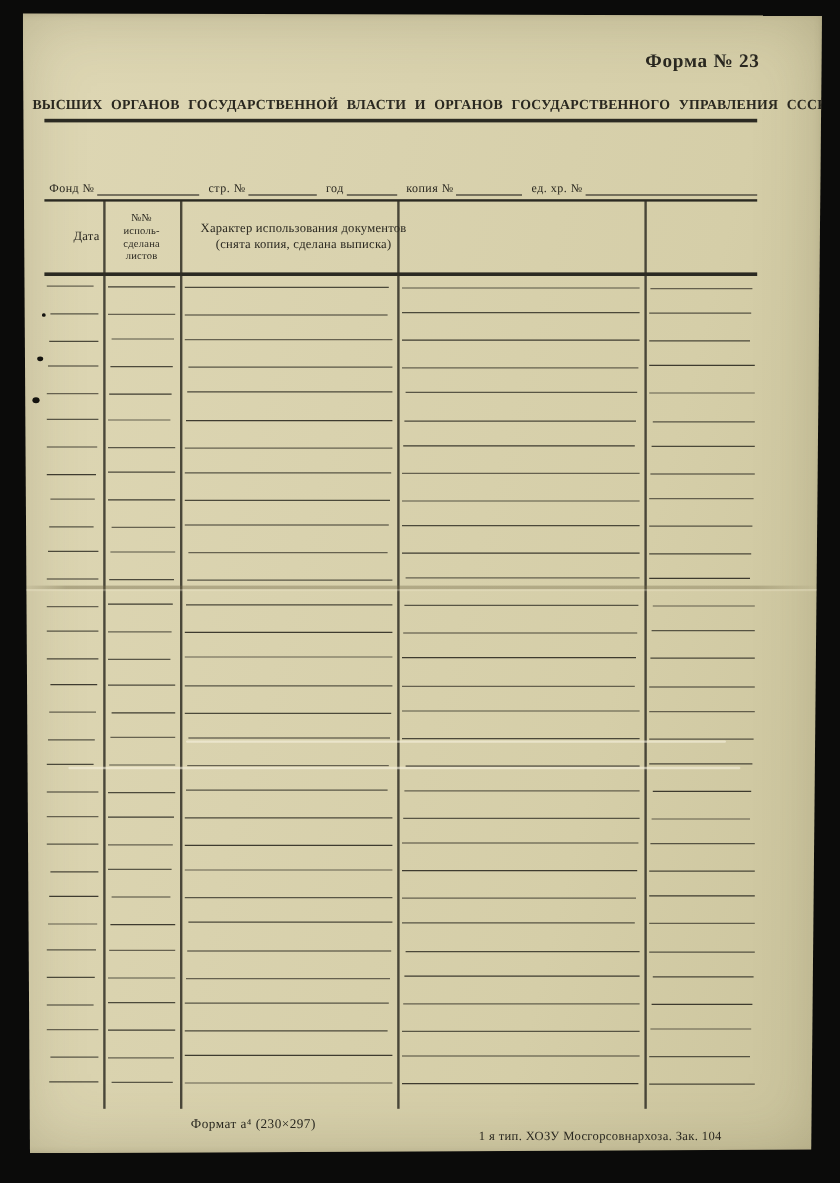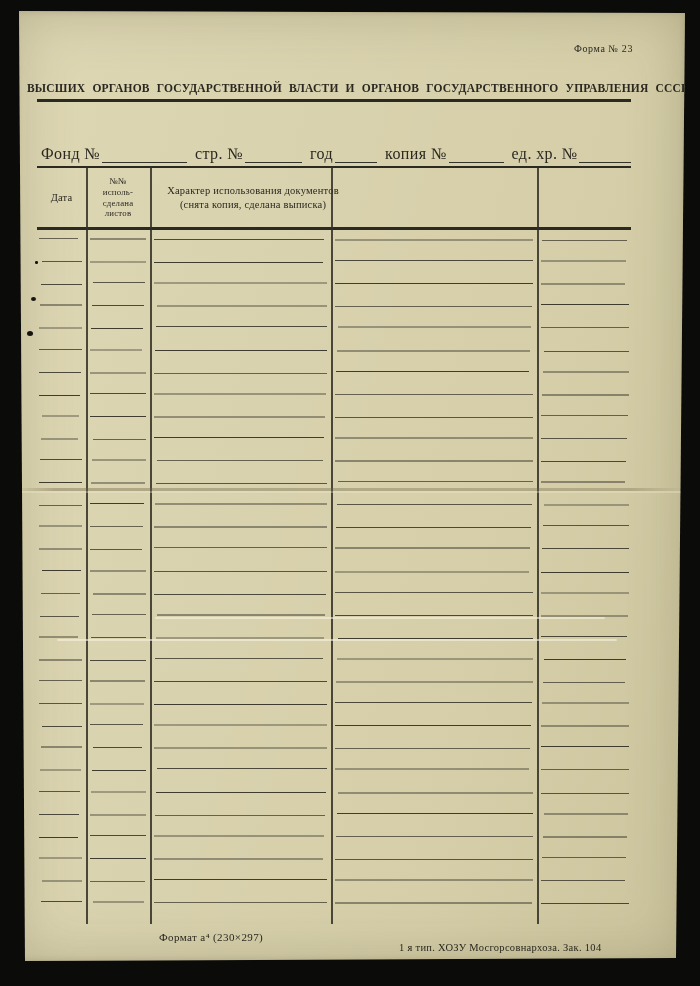--- a/index.html
+++ b/index.html
@@ -12,21 +12,21 @@
   .paper{
     position:absolute;left:15px;top:11px;width:670px;height:950px;
     background:
       linear-gradient(104deg,#ded7b4 0%,#d9d2ae 38%,#d5cea8 70%,#cbc49d 100%);
     clip-path:polygon(4px 0px,670px 2px,661px 947px,10px 950px);
     box-shadow:inset 0 0 55px rgba(95,85,55,.28), inset 0 0 6px rgba(95,85,55,.25);
     color:#2a2820;
   }
   
   .form-number{
-    position:absolute;top:32px;right:52px;font-size:10px;font-weight:400;
+    position:absolute;top:32px;right:52px;font-size:16px;font-weight:700;
     letter-spacing:.6px;white-space:nowrap;
   }
   .lh1{
     position:absolute;left:22px;top:49px;width:594px;text-align:center;
     font-size:13.5px;font-weight:700;letter-spacing:.6px;word-spacing:6px;white-space:nowrap;
   }
   .lh2{
     position:absolute;left:12px;top:71px;width:614px;text-align:center;
     font-size:11.5px;font-weight:700;letter-spacing:.2px;word-spacing:4px;white-space:nowrap;
   }
@@ -34,34 +34,34 @@
   .rule-letterhead{top:88px;height:3px;}
   .rule-tabletop{top:155px;height:2px;}
   .rule-theadbottom{top:216px;height:2.5px;}
   
   .title{
     position:absolute;left:22px;top:103px;width:594px;text-align:center;
     font-size:20px;font-weight:700;letter-spacing:.5px;word-spacing:5px;white-space:nowrap;
   }
   .fond{
     position:absolute;left:26px;top:134px;width:590px;height:18px;
-    display:flex;align-items:flex-end;font-size:16px;white-space:nowrap;
+    display:flex;align-items:flex-end;font-size:10px;white-space:nowrap;
   }
   .fond .lbl{margin:0 2px 0 8px;letter-spacing:.4px;}
   .fond .lbl:first-child{margin-left:0;}
   .fond .ul{border-bottom:1.3px solid #35332a;height:12px;}
   .u1{width:85px;} .u2{width:57px;} .u3{width:42px;} .u4{width:55px;} .u5{flex:1;}
   
   .thead{position:absolute;left:22px;top:157px;width:594px;height:59px;display:flex;}
   .hcell{
     display:flex;flex-direction:column;justify-content:center;align-items:center;
     text-align:center;font-size:10.5px;line-height:1.3;letter-spacing:.2px;
     box-sizing:border-box;padding:1px 3px;
   }
-  .hc0{width:49px;} .hc1{width:64px;font-size:8.8px;line-height:1.25;}
+  .hc0{width:49px;align-items:flex-end;} .hc1{width:64px;font-size:8.8px;line-height:1.25;}
   .hc2{width:181px;} .hc3{width:206px;} .hc4{width:94px;}
   
   .vdiv{position:absolute;top:156px;height:757px;width:1.5px;background:rgba(48,46,37,.85);}
   .v1{left:71px;} .v2{left:135px;} .v3{left:316px;} .v4{left:522px;}
   
   #tbody{position:absolute;left:22px;top:217px;width:594px;height:700px;}
   .rule-row{position:absolute;left:0;width:100%;height:0;}
   .seg{position:absolute;height:0;border-top:1.35px solid rgba(38,36,28,.92);}
   
   .crease{

